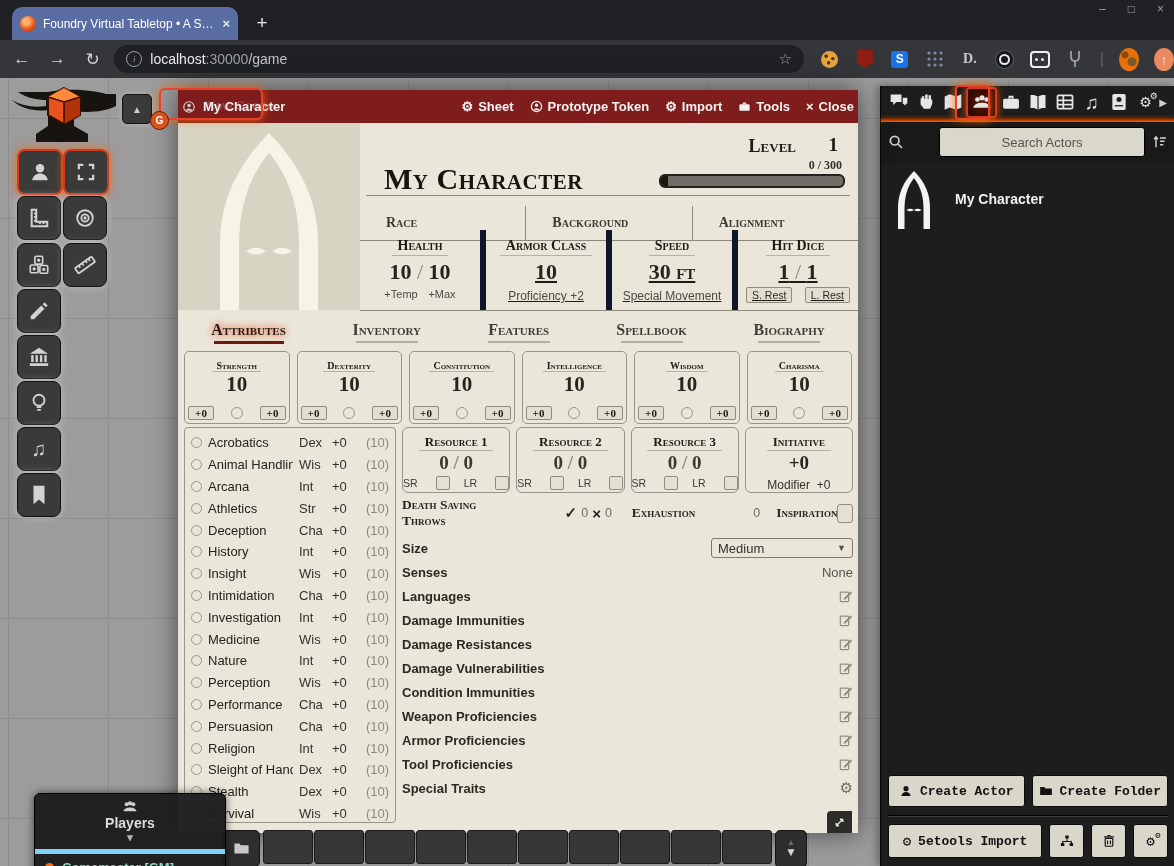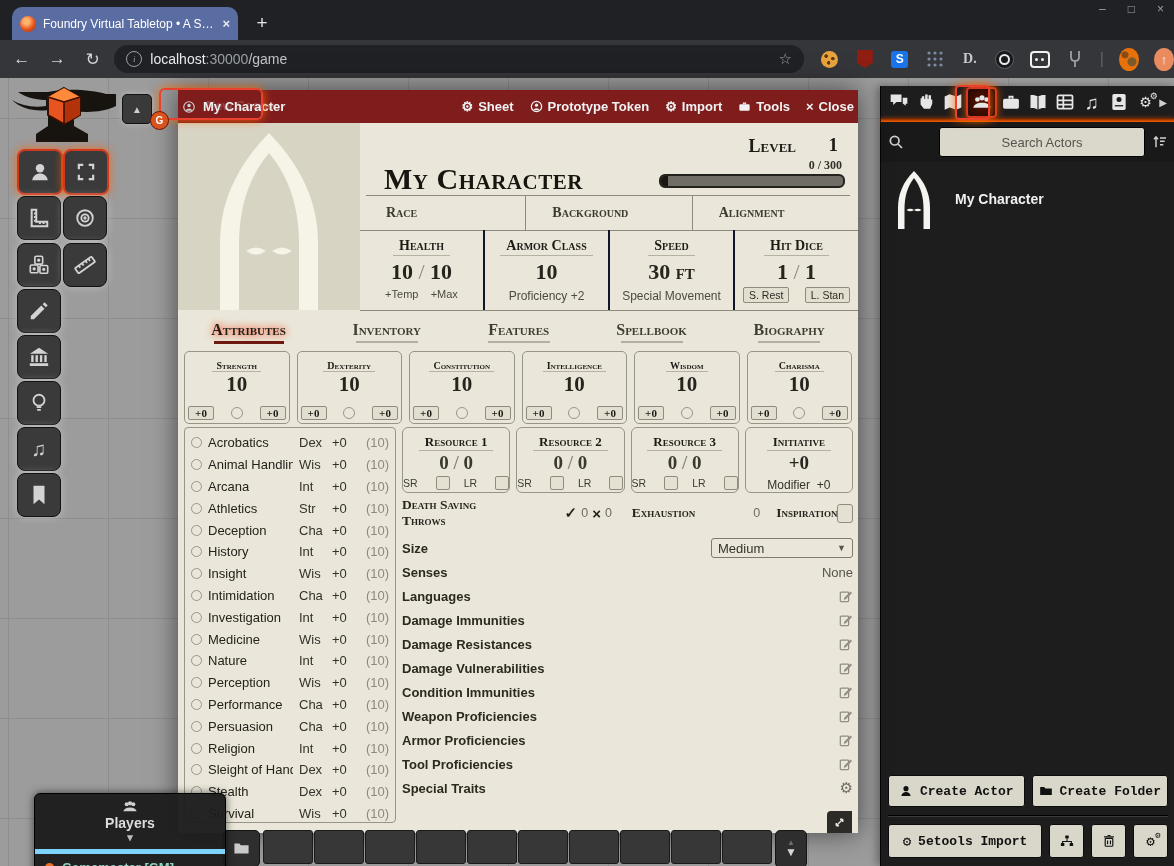--- a/index.html
+++ b/index.html
@@ -79,26 +79,26 @@
   .serif{font-family:"Liberation Serif",serif;font-weight:bold;}
 
   .portrait{position:absolute;left:0;top:33px;width:182px;height:187px;background:#d8d4c4;}
   .s-name{position:absolute;left:206px;top:72px;font-size:30px;letter-spacing:.5px;color:#16150f;}
   .lvl-label{position:absolute;right:62px;top:46px;font-size:18px;}
   .lvl-val{position:absolute;right:20px;top:44px;font-size:19px;}
   .xp-text{position:absolute;right:16px;top:68px;font-size:12px;color:#33312a;}
   .xp-bar{position:absolute;right:13px;top:84px;width:182px;height:10px;border:2px solid #23221d;border-radius:6px;background:#6f6d65;}
   .xp-fill{position:absolute;left:0;top:0;bottom:0;width:7px;background:#17160f;border-radius:4px 0 0 4px;}
   .name-hr{position:absolute;left:188px;right:8px;top:105px;height:1px;background:#8d8a7d;}
-  .detail-row{position:absolute;left:182px;right:0;top:106px;height:34px;display:flex;border-bottom:1px solid #8d8a7d;}
+  .detail-row{position:absolute;left:182px;right:0;top:116px;height:34px;display:flex;border-bottom:1px solid #8d8a7d;}
   .detail-col{flex:1;display:flex;align-items:center;padding-left:26px;font-size:14px;color:#3c3a30;}
   .detail-col + .detail-col{border-left:1px solid #8d8a7d;}
   .stats-row{position:absolute;left:182px;right:0;top:140px;height:80px;display:flex;border-bottom:1px solid #8d8a7d;}
   .stat-col{flex:1;text-align:center;position:relative;padding-top:6px;}
-  .stat-col + .stat-col{border-left:2px solid #0f172a;}
+  .stat-col + .stat-col{border-left:6px solid #0f172a;text-decoration:underline;}
   .stat-title{font-size:14px;display:inline-block;border-bottom:1px solid #b5b2a3;padding:0 6px 1px;}
   .stat-val{font-size:22px;margin-top:3px;color:#26241d;}
   .stat-val .sep{color:#8d8a7d;font-weight:normal;}
   .stat-sub{font-size:11px;color:#4c4a40;margin-top:3px;display:flex;justify-content:space-around;padding:0 19px;}
   .stat-sub1{font-size:12px;color:#4c4a40;margin-top:4px;}
   .rest-row{display:flex;justify-content:space-between;padding:0 8px;margin-top:2px;}
   .rest-btn{font-size:10.5px;border:1px solid #8f8c7e;background:#e2dfd1;border-radius:2px;padding:1px 5px;color:#2c2a22;}
 
   .tabs-row{position:absolute;left:0;right:0;top:228px;height:31px;display:flex;justify-content:space-around;align-items:flex-start;padding-top:3px;}
   .stab{text-align:center;}
@@ -472,21 +472,21 @@
         <div class="stat-col">
           <span class="stat-title sc">Speed</span>
           <div class="stat-val serif sc">30 ft</div>
           <div class="stat-sub1">Special Movement</div>
         </div>
         <div class="stat-col">
           <span class="stat-title sc">Hit Dice</span>
           <div class="stat-val serif"><span>1</span> <span class="sep">/</span> <span>1</span></div>
           <div class="rest-row">
             <span class="rest-btn">S. Rest</span>
-            <span class="rest-btn">L. Stan</span>
+            <span class="rest-btn">L. Rest</span>
           </div>
         </div>
       </div>
 
       <div class="tabs-row">
         <div class="stab active">
             <div class="lbl sc">Attributes</div>
             <div class="bar"></div>
           </div>
         <div class="stab">

